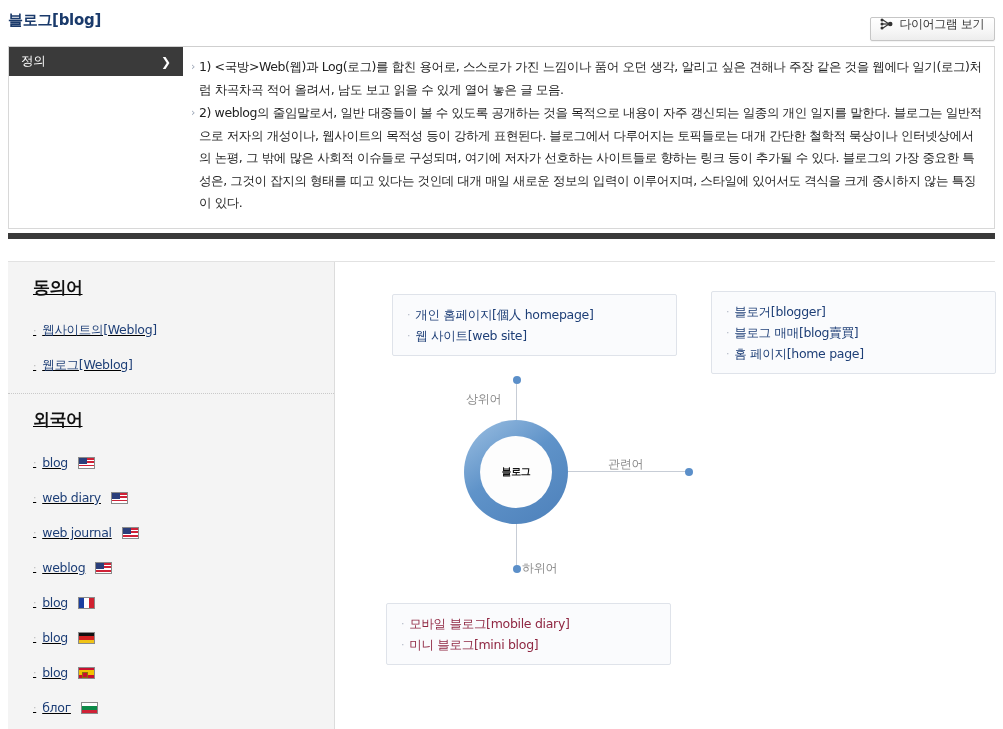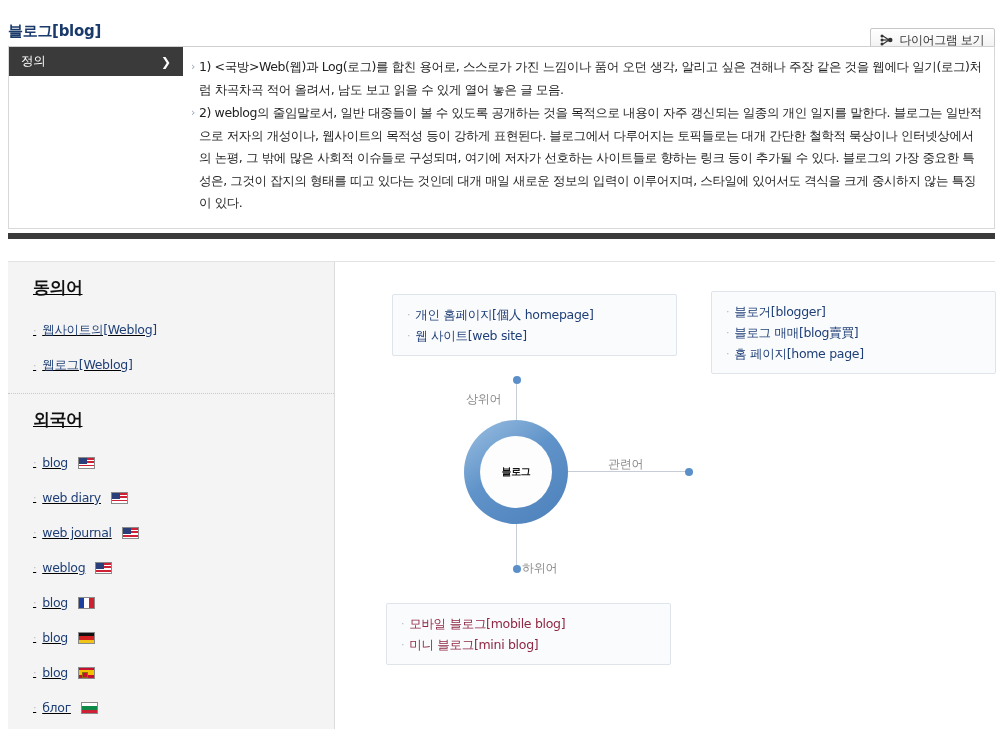--- a/index.html
+++ b/index.html
@@ -7,32 +7,32 @@
     margin: 0; padding: 0;
     width: 1003px; height: 729px;
     background: #ffffff;
     font-family: "DejaVu Sans", "Liberation Sans", sans-serif;
     overflow: hidden;
   }
   .page { position: relative; width: 1003px; height: 729px; background:#fff; }
 
   
   .title-bar {
-    position: absolute; left: 0; top: 15px; width: 1003px; height: 44px;
+    position: absolute; left: 0; top: 4px; width: 1003px; height: 44px;
   }
   .entry-title {
     position: absolute; left: 8px; top: 7px;
     font-size: 15px; font-weight: bold; color: #1a3a6b;
     letter-spacing: -0.3px; white-space: nowrap;
   }
 
   .diagram-btn {
     position: absolute; right: 8px; top: 13px;
     height: 24px; padding: 0 10px 0 8px;
-    display: flex; align-items: center; gap: 6px;
+    display: flex; gap: 6px;
     background: linear-gradient(to bottom,#ffffff 0%,#f7f7f7 55%,#ededed 100%);
     border: 1px solid #c6c6c6; border-radius: 2px;
     font-size: 12px; color: #333; cursor: pointer;
     box-shadow: 0 1px 1px rgba(0,0,0,.05);
   }
   .diagram-btn .btn-label { letter-spacing:-0.4px; line-height:1; }
   .node-icon { width: 14px; height: 12px; display:block; }
 
   
   .def-wrap {
@@ -319,21 +319,21 @@
             <span class="b">·</span>
             <span class="lbl">홈 페이지[home page]</span>
           </li>
         </ul>
       </div>
 
       <div class="dbox hypo" id="box-hypo">
         <ul>
           <li>
             <span class="b">·</span>
-            <span class="lbl">모바일 블로그[mobile blog]</span>
+            <span class="lbl">모바일 블로그[mobile diary]</span>
           </li>
           <li>
             <span class="b">·</span>
             <span class="lbl">미니 블로그[mini blog]</span>
           </li>
         </ul>
       </div>
 
     </div>
   </div>

